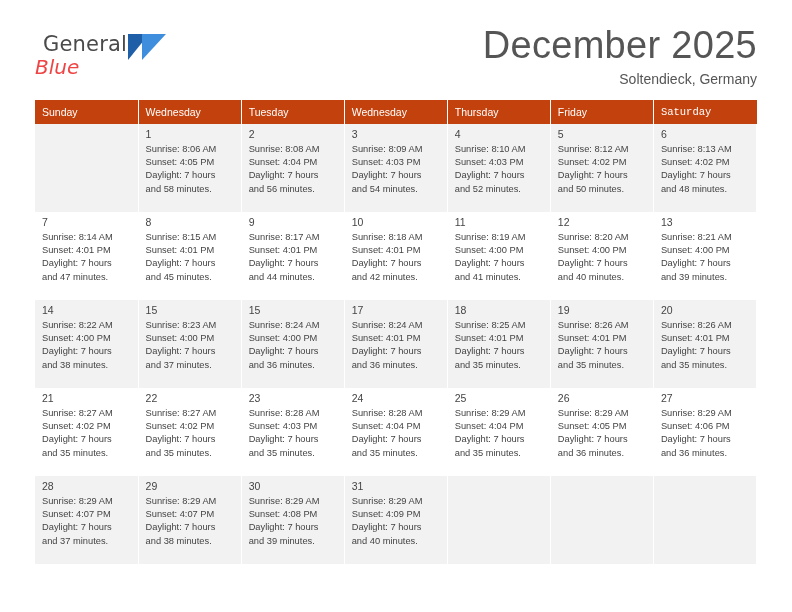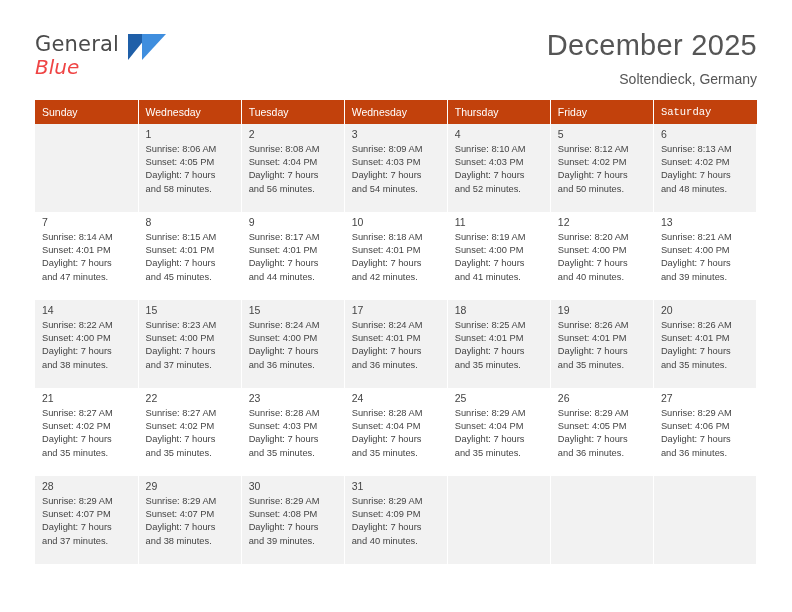--- a/index.html
+++ b/index.html
@@ -32,20 +32,21 @@
     position: relative;
     width: 180px;
     padding-top: 4px;
   }
   .logo-general {
     font-size: 21px;
     color: #4a4a4a;
     letter-spacing: 0.2px;
     line-height: 24px;
     font-family: "DejaVu Sans", sans-serif;
+    margin-left: 8px;
   }
   .logo-blue {
     font-size: 20px;
     color: #ef4444;
     line-height: 22px;
     font-family: "DejaVu Sans", sans-serif;
     font-style: italic;
   }
   .logo-flag {
     position: absolute;
@@ -70,21 +71,21 @@
     width: 0;
     height: 0;
     border-left: 24px solid #3f8ede;
     border-bottom: 26px solid transparent;
   }
   .title-block {
     text-align: right;
     padding-top: 0px;
   }
   .cal-title {
-    font-size: 29px;
+    font-size: 38px;
     color: #555555;
     font-weight: normal;
     line-height: 34px;
     letter-spacing: 0.3px;
   }
   .cal-sub {
     font-size: 14px;
     color: #555555;
     line-height: 20px;
     margin-top: 7px;

